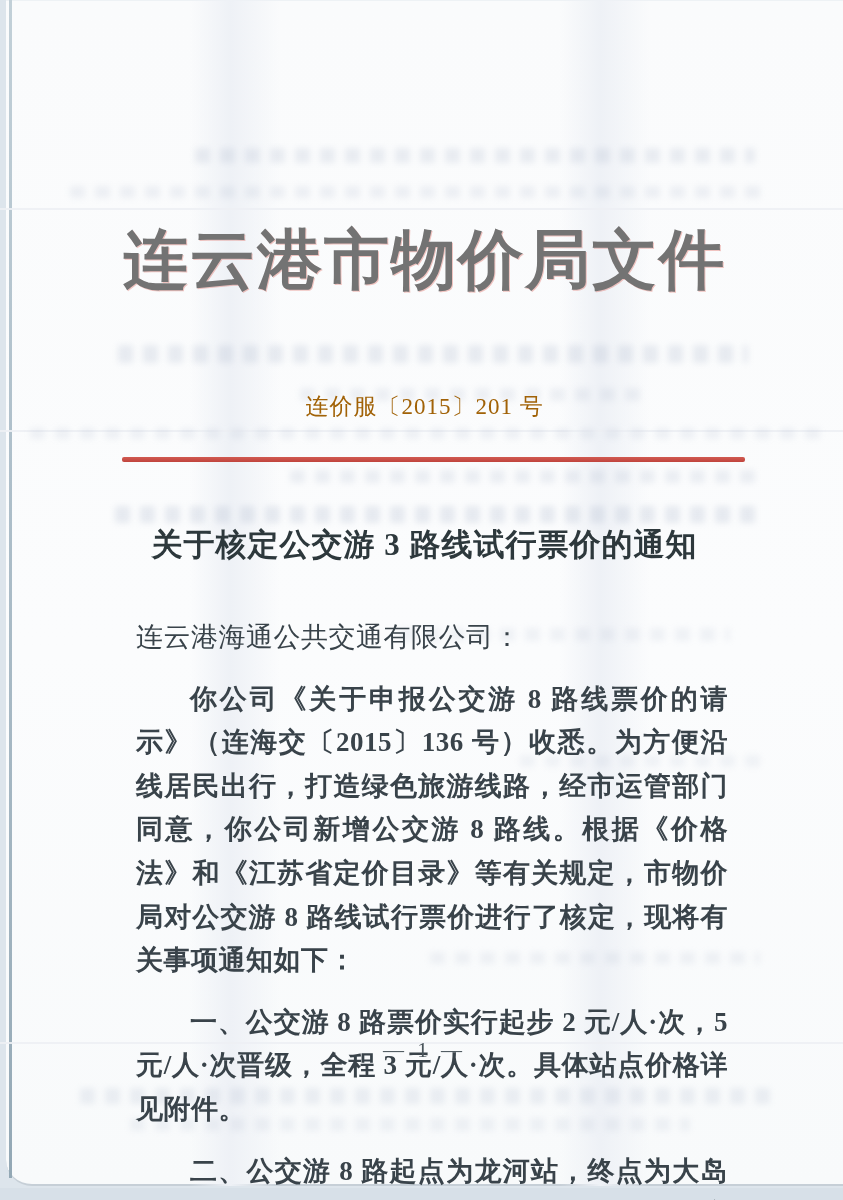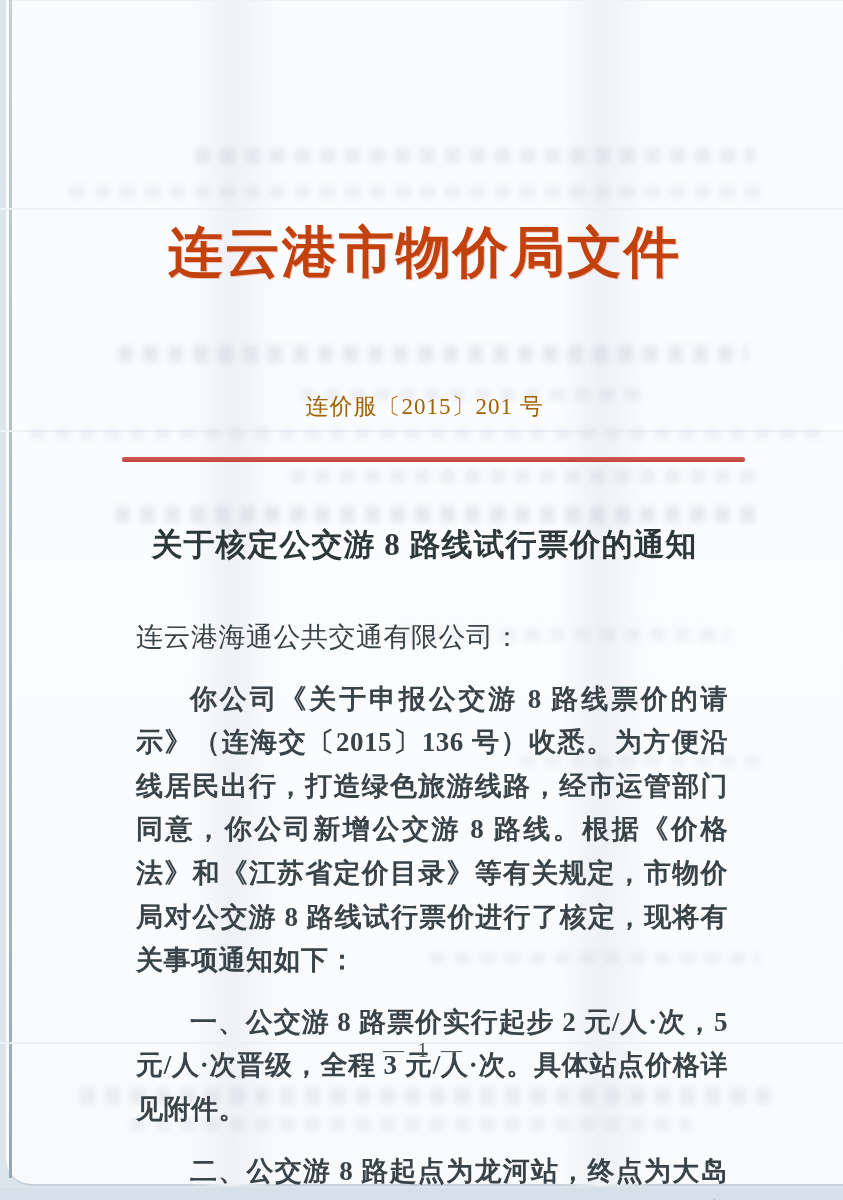--- a/index.html
+++ b/index.html
@@ -55,22 +55,22 @@
   .g7  { top: 506px; left: 115px; width: 645px; height: 17px; opacity:.44; }
   .g8  { top: 628px; left: 400px; width: 330px; height: 13px; opacity:.26; }
   .g9  { top: 755px; left: 520px; width: 240px; height: 12px; opacity:.24; }
   .g10 { top: 952px; left: 430px; width: 330px; height: 12px; opacity:.26; }
   .g11 { top: 1088px; left:  80px; width: 690px; height: 16px; opacity:.34; }
   .g12 { top: 1118px; left: 130px; width: 560px; height: 13px; opacity:.26; }
   
   .header-title {
     position: absolute; top: 216px; left: 6px; right: 0;
     text-align: center;
-    font-size: 55px; font-weight: bold; letter-spacing: 2px;
-    color: #c2410c;
+    font-size: 65px; font-weight: bold; letter-spacing: 2px;
+    color: #737373;
     text-shadow: 1px 1px 0 rgba(220,91,81,.35);
     white-space: nowrap;
   }
   .doc-number {
     position: absolute; top: 391px; left: 6px; right: 0;
     text-align: center;
     font-size: 23px; color: #a16207; letter-spacing: 1px;
   }
   .red-rule {
     position: absolute; top: 457px; left: 122px; width: 623px; height: 5px;
@@ -122,21 +122,21 @@
 <div class="ghost g10"></div>
 <div class="ghost g11"></div>
 <div class="ghost g12"></div>
 
 <div class="header-title">连云港市物价局文件</div>
 
 <div class="doc-number">连价服〔2015〕201 号</div>
 
 <div class="red-rule"></div>
 
-<div class="doc-title">关于核定公交游 8 路线试行票价的通知</div>
+<div class="doc-title">关于核定公交游 3 路线试行票价的通知</div>
 
 <div class="body-block">
   <p>连云港海通公共交通有限公司：</p>
   <p class="indent">你公司《关于申报公交游 8 路线票价的请示》（连海交〔2015〕136 号）收悉。为方便沿线居民出行，打造绿色旅游线路，经市运管部门同意，你公司新增公交游 8 路线。根据《价格法》和《江苏省定价目录》等有关规定，市物价局对公交游 8 路线试行票价进行了核定，现将有关事项通知如下：</p>
   <p class="indent">一、公交游 8 路票价实行起步 2 元/人·次，5 元/人·次晋级，全程 3 元/人·次。具体站点价格详见附件。</p>
   <p class="indent">二、公交游 8 路起点为龙河站，终点为大岛山，线路里程 27 公里，线路走向为龙河站经瀛洲路、建设路、科苑路、海宁</p>
 </div>
 
 <div class="footer-pagenum">— 1 —</div>
 

